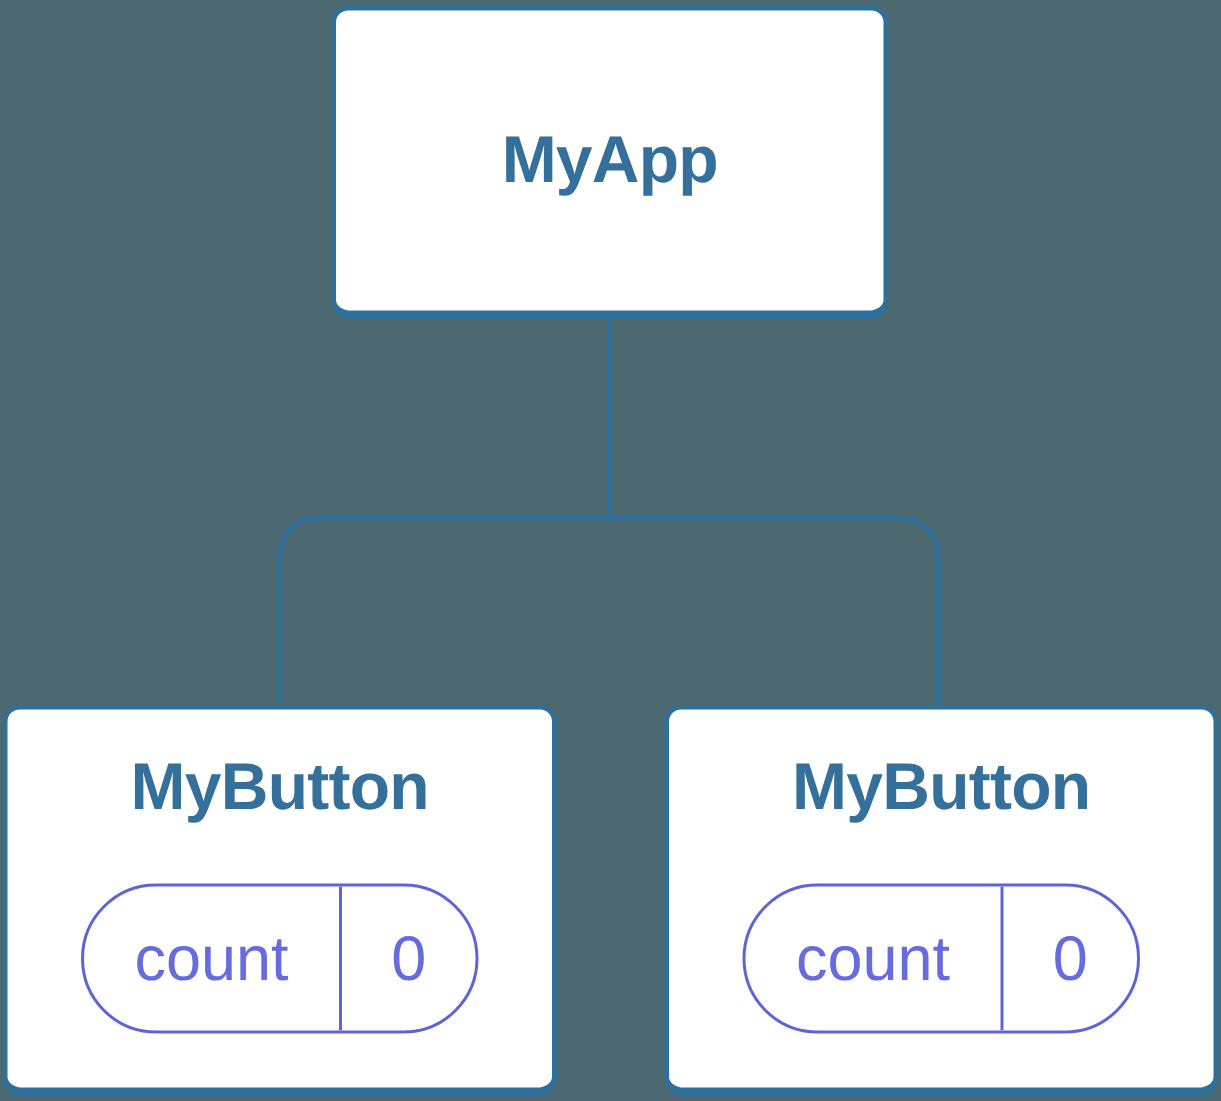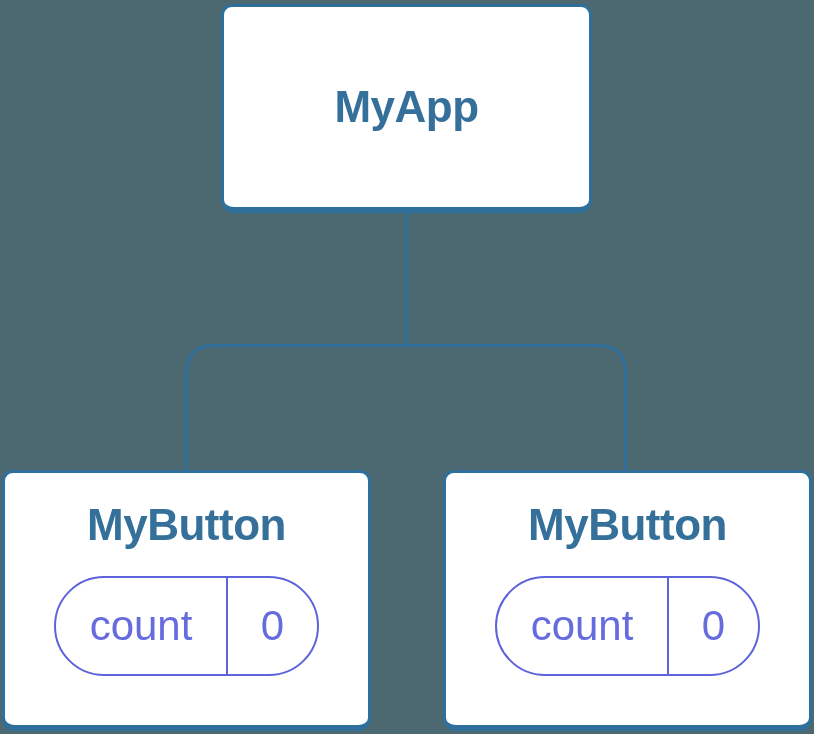--- a/index.html
+++ b/index.html
@@ -61,21 +61,21 @@
     top: 470px;
     width: 369px; height: 261px;
     display: flex;
     flex-direction: column;
     align-items: center;
     padding-top: 28px;
   }
   .node-child-left  { left: 2px; }
   .node-child-right { left: 443px; }
   .state-pill {
-    margin-top: 27px;
+    margin-top: 40px;
     width: 265px; height: 100px;
     border: 2.5px solid var(--pill-border);
     border-radius: 50px;
     display: flex;
     align-items: stretch;
     overflow: hidden;
     background: var(--node-background);
     justify-content: space-between;
   }
   .pill-key {

